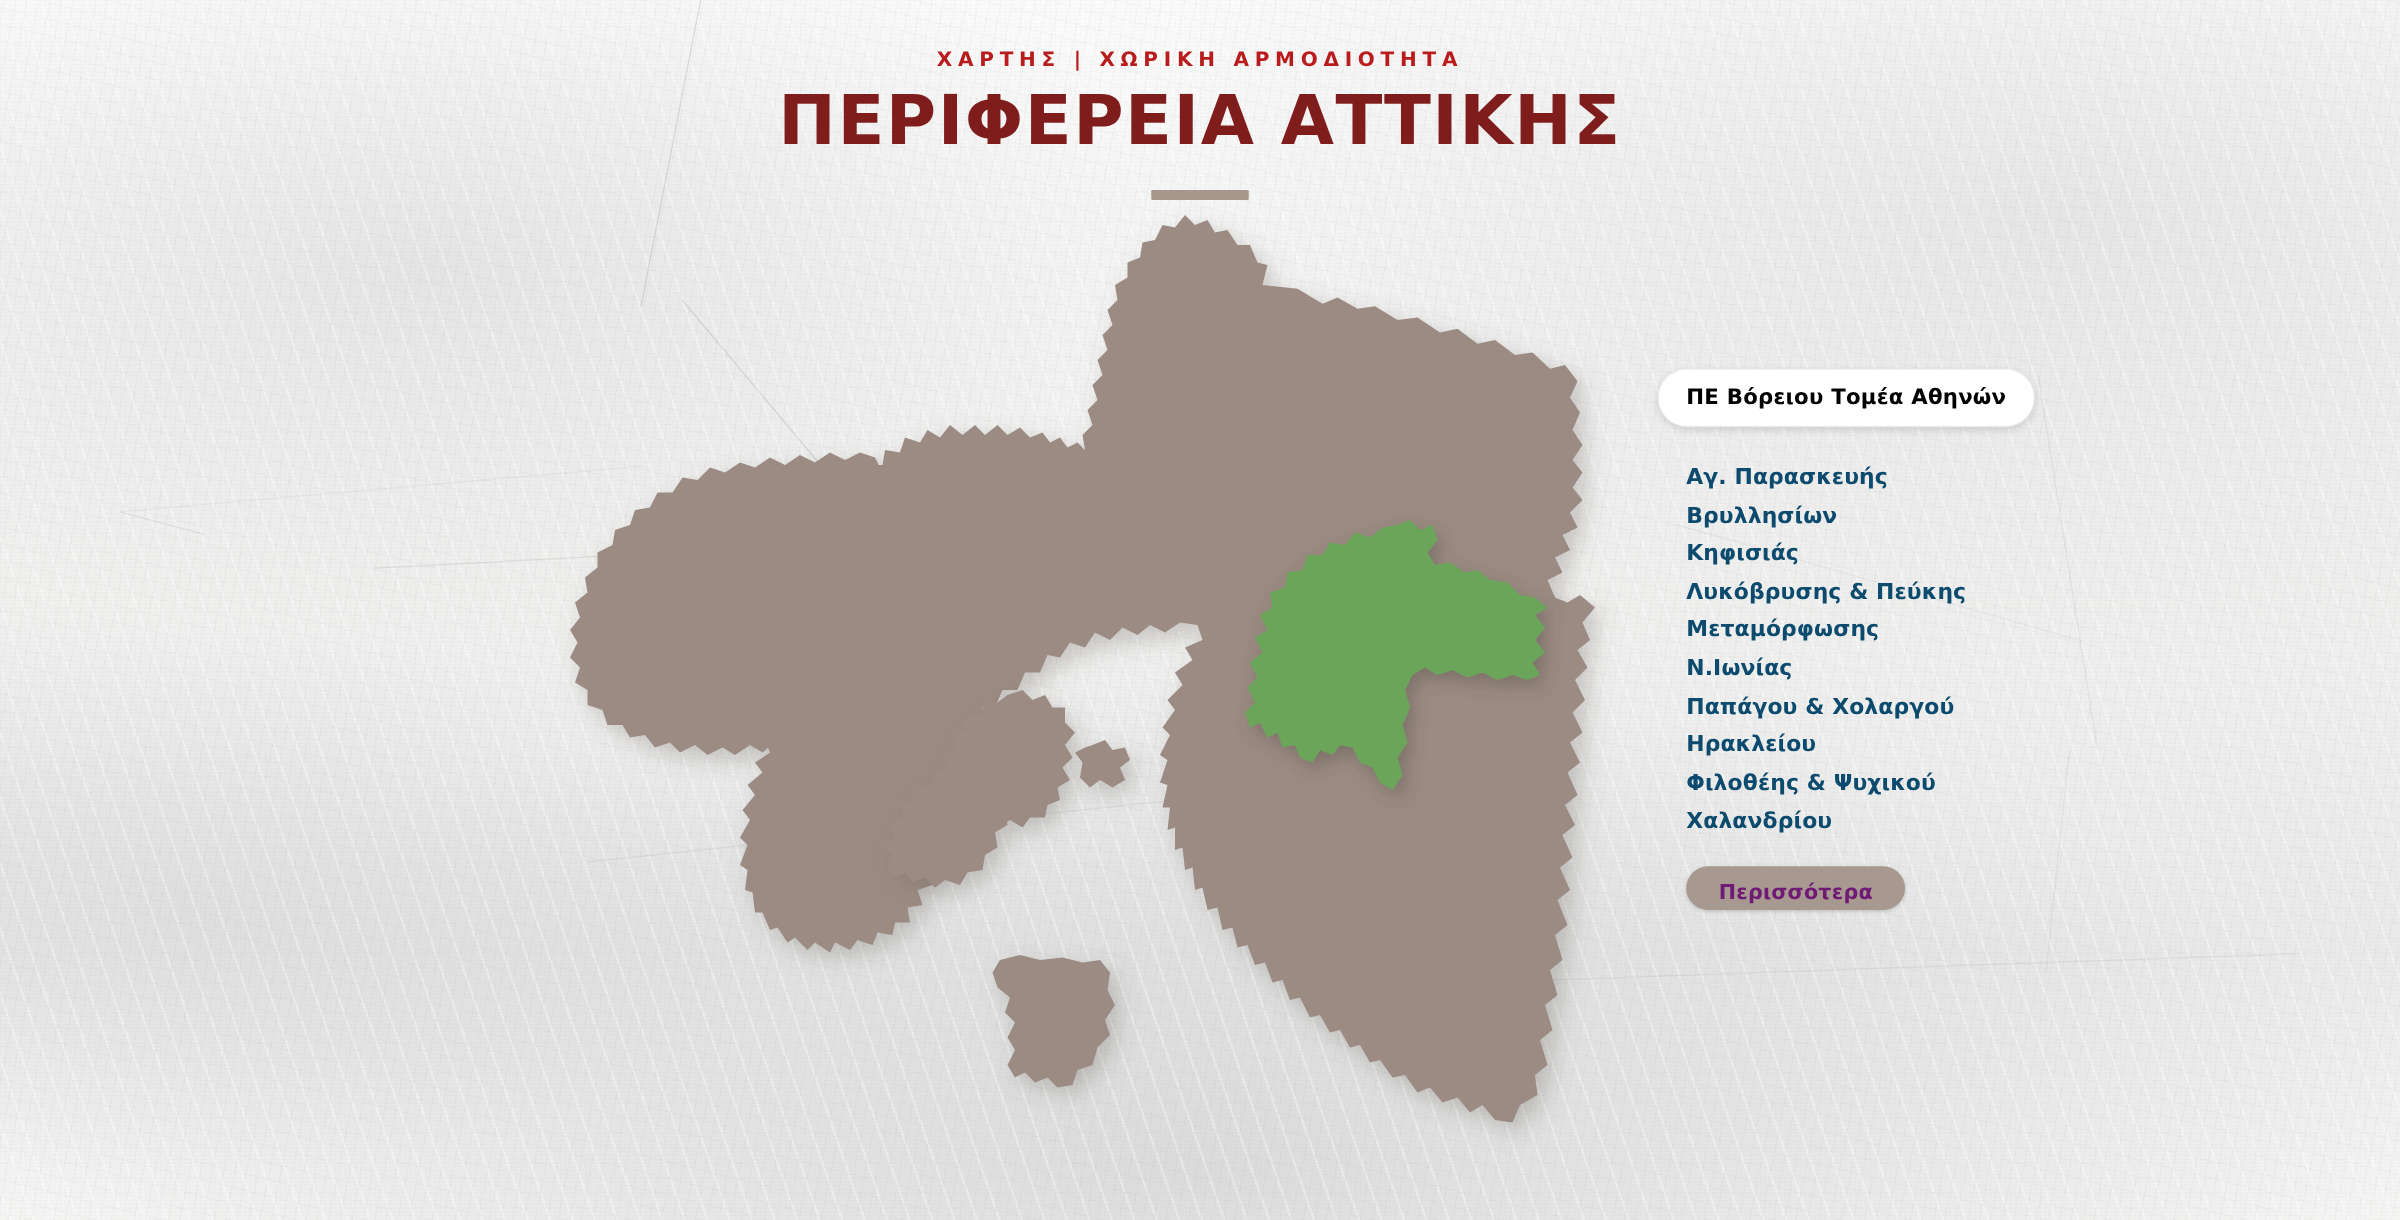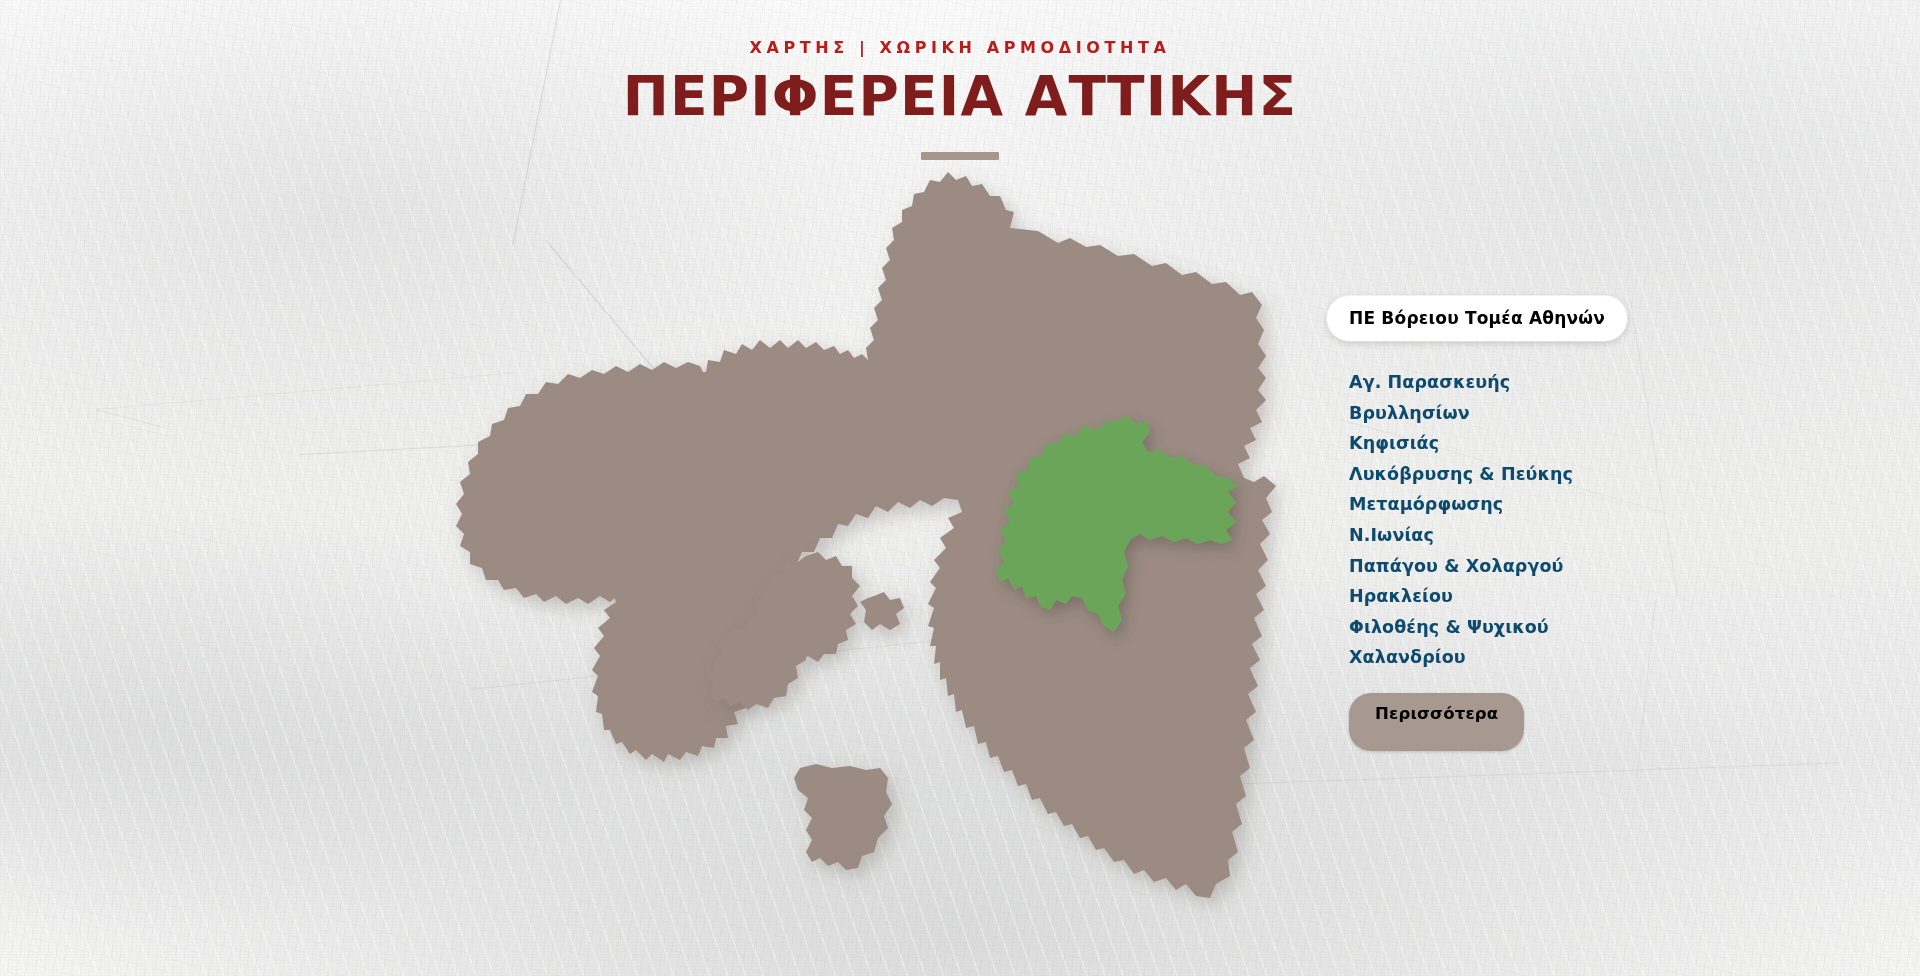--- a/index.html
+++ b/index.html
@@ -139,25 +139,25 @@
     font-weight: 700;
     color: #0c4a6e;
     line-height: 30.6px;
     white-space: nowrap;
     letter-spacing: .1px;
   }
   .more-btn {
     display: inline-block;
     margin: 20px 0 0 22px;
     background: #a79890;
-    color: #000000;
+    color: #701a75;
     font-size: 16.5px;
     font-weight: 700;
     letter-spacing: .2px;
-    padding: 11px 26px 28px;
+    padding: 11px 26px 5px;
     border: none;
     border-radius: 22px;
     cursor: pointer;
     font-family: inherit;
     box-shadow: 0 1px 3px rgba(80,70,65,.25);
   }
 </style>
 </head>
 <body>
 

